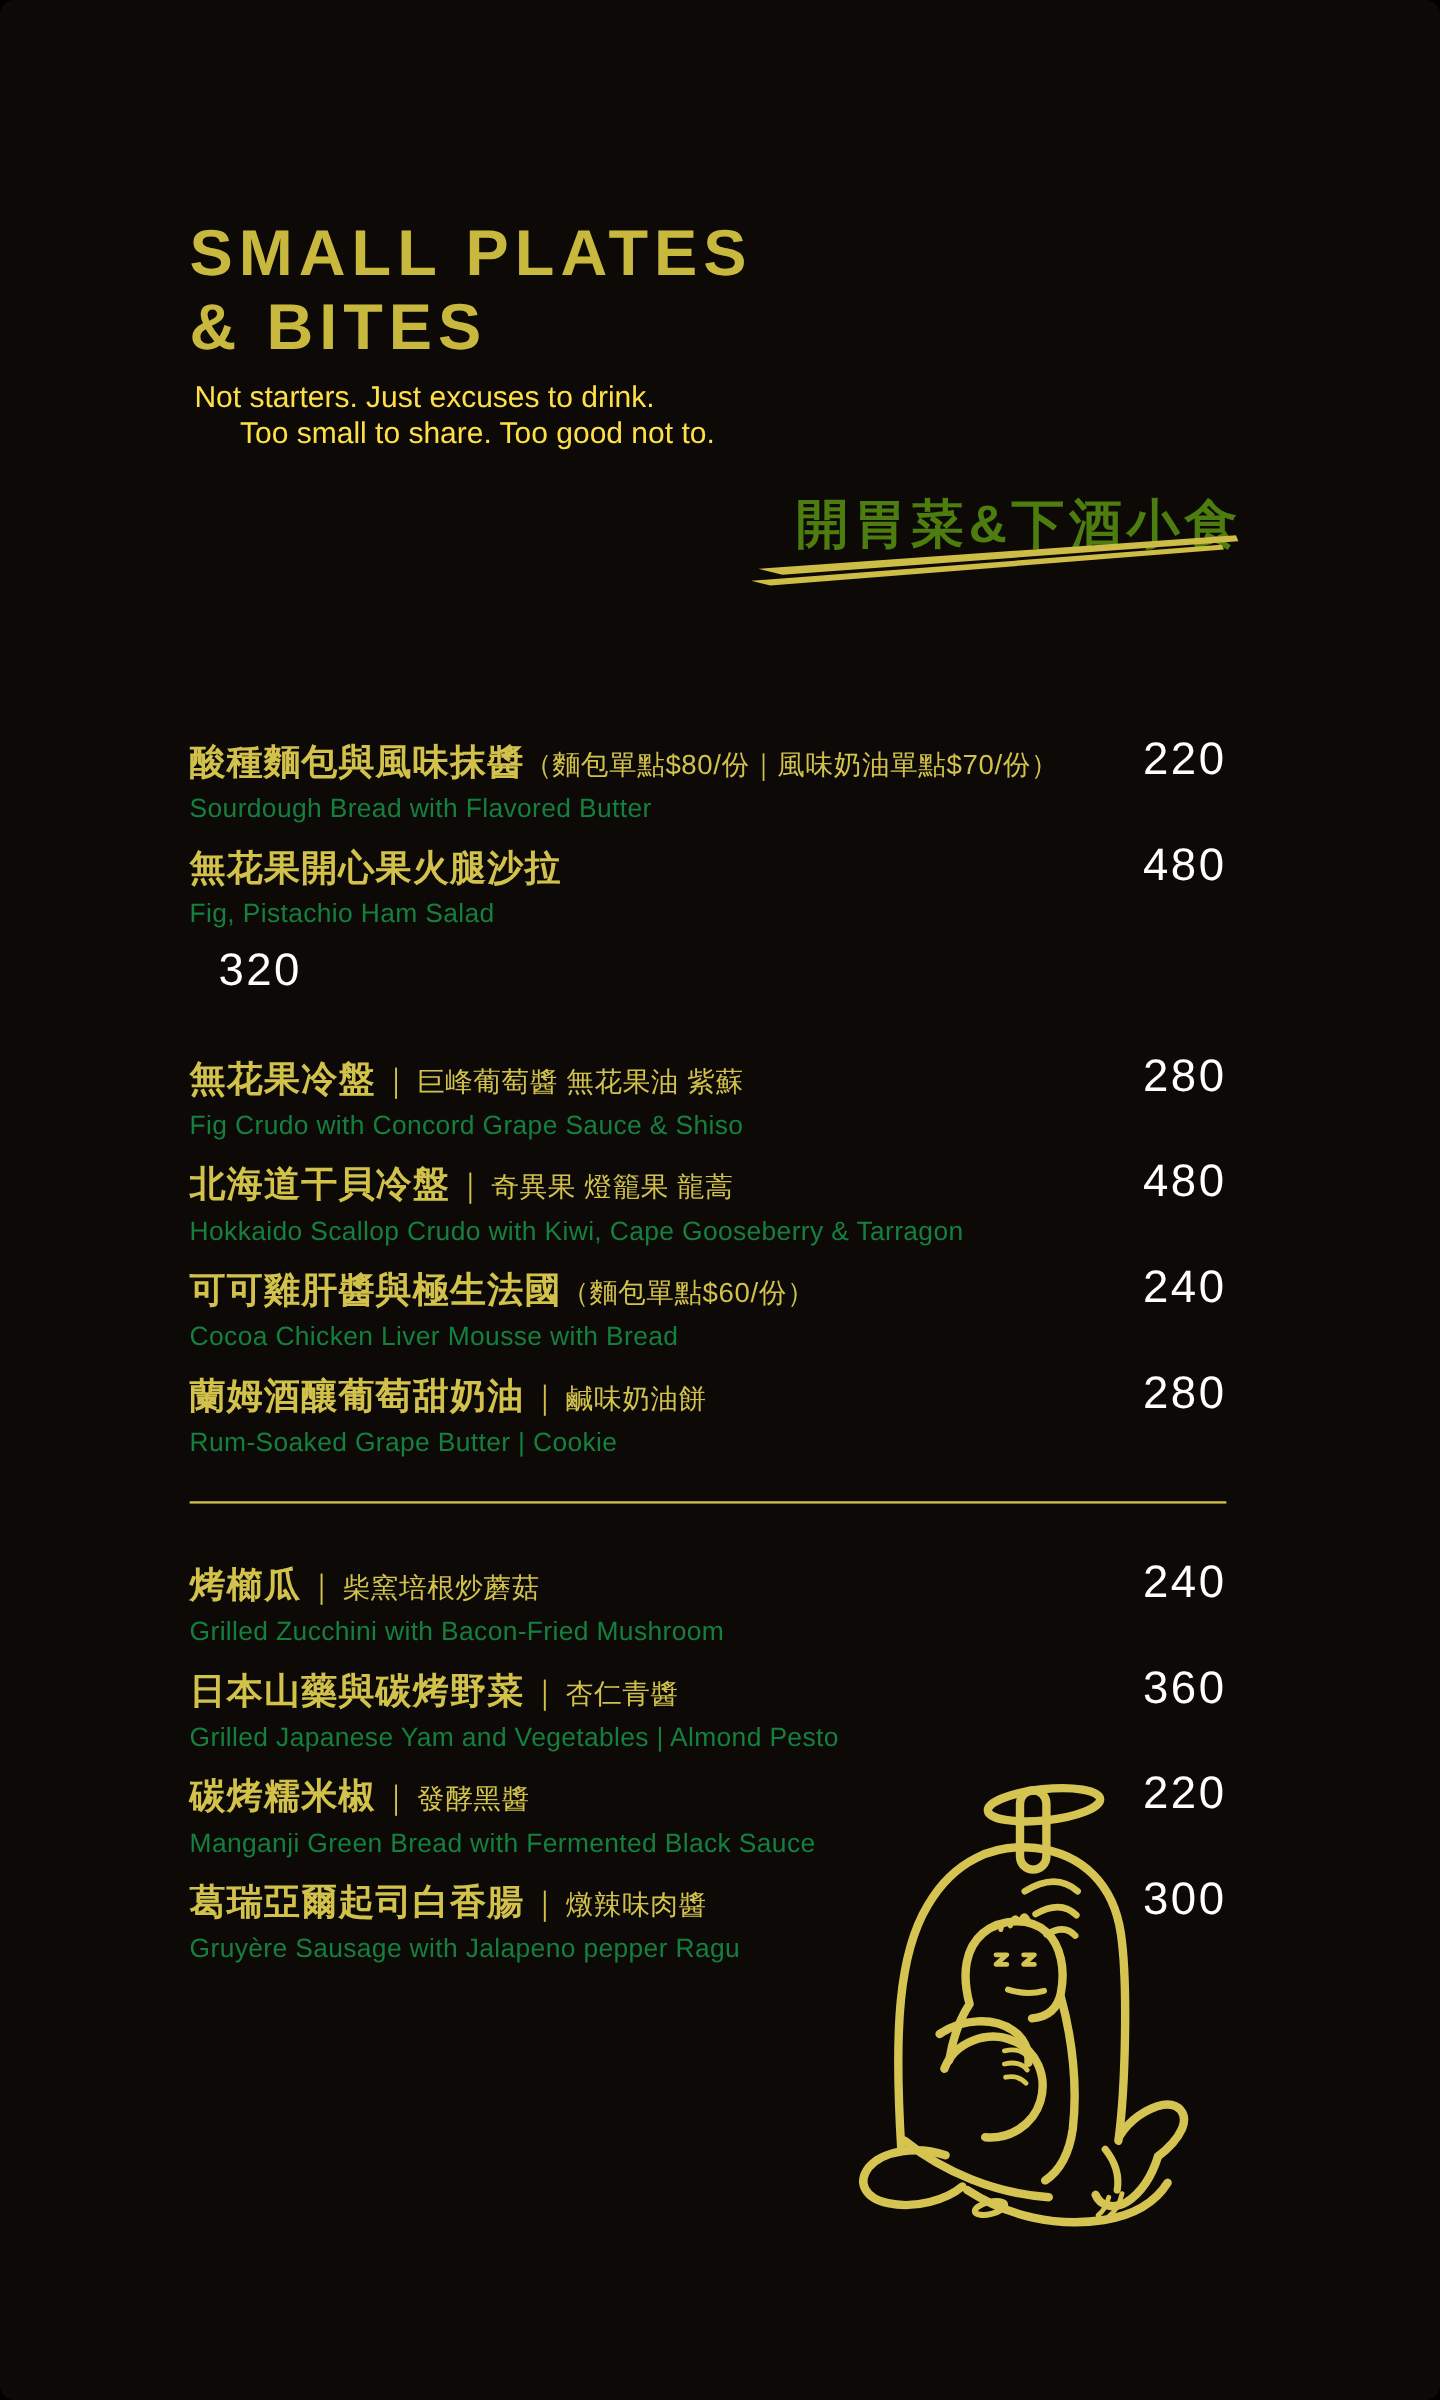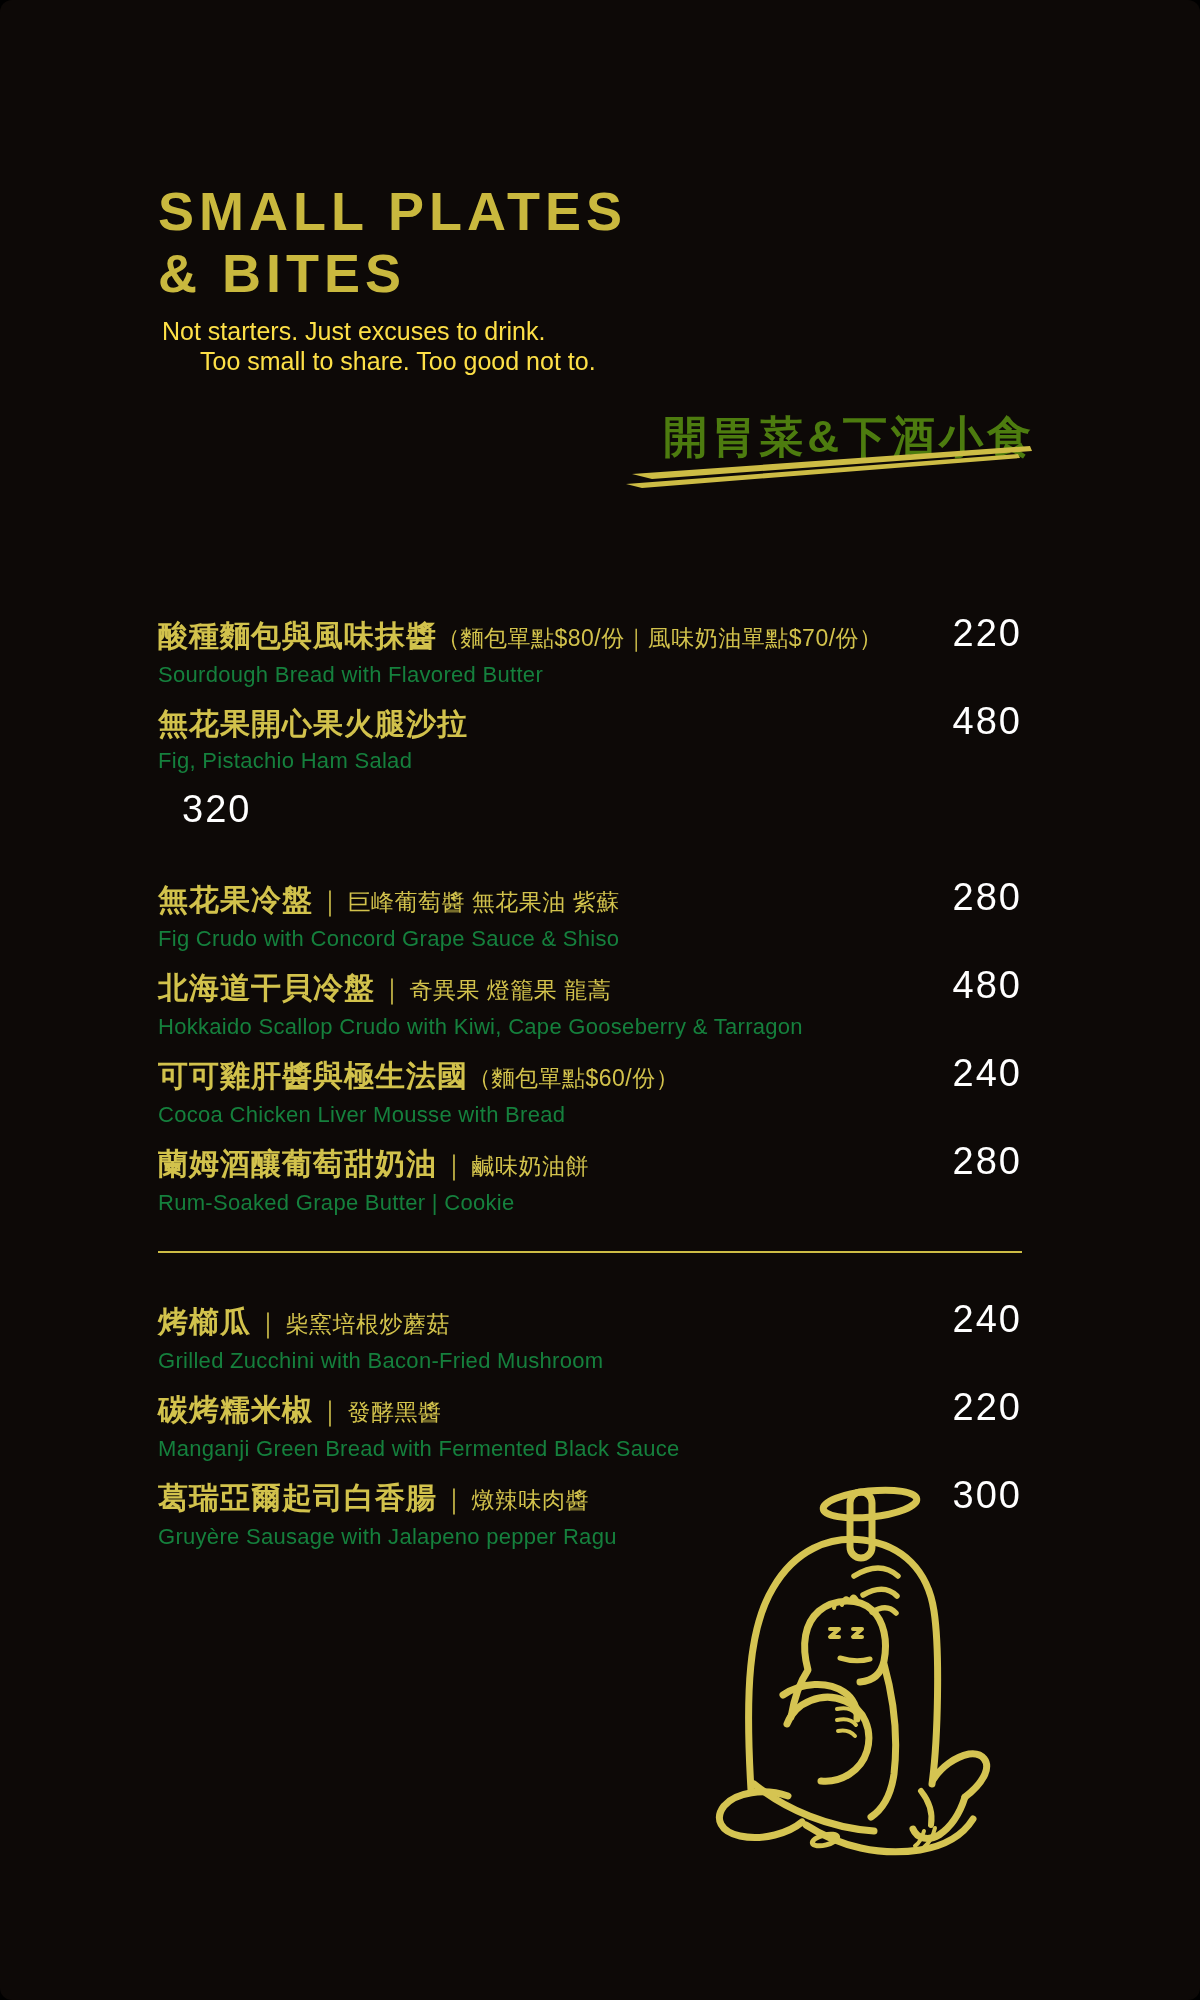--- a/index.html
+++ b/index.html
@@ -140,20 +140,29 @@
         <div class="zh-line">
           <span class="zh-name">烤櫛瓜</span><span class="zh-sep">｜</span><span class="zh-note">柴窯培根炒蘑菇</span>
         </div>
         <div class="en-line">Grilled Zucchini with Bacon-Fried Mushroom</div>
       </div>
       <div class="price">240</div>
     </div>
       <div class="item">
       <div class="item-text">
         <div class="zh-line">
+          <span class="zh-name">日本山藥與碳烤野菜</span><span class="zh-sep">｜</span><span class="zh-note">杏仁青醬</span>
+        </div>
+        <div class="en-line">Grilled Japanese Yam and Vegetables | Almond Pesto</div>
+      </div>
+      <div class="price">360</div>
+    </div>
+      <div class="item">
+      <div class="item-text">
+        <div class="zh-line">
           <span class="zh-name">碳烤糯米椒</span><span class="zh-sep">｜</span><span class="zh-note">發酵黑醬</span>
         </div>
         <div class="en-line">Manganji Green Bread with Fermented Black Sauce</div>
       </div>
       <div class="price">220</div>
     </div>
       <div class="item">
       <div class="item-text">
         <div class="zh-line">
           <span class="zh-name">葛瑞亞爾起司白香腸</span><span class="zh-sep">｜</span><span class="zh-note">燉辣味肉醬</span>

